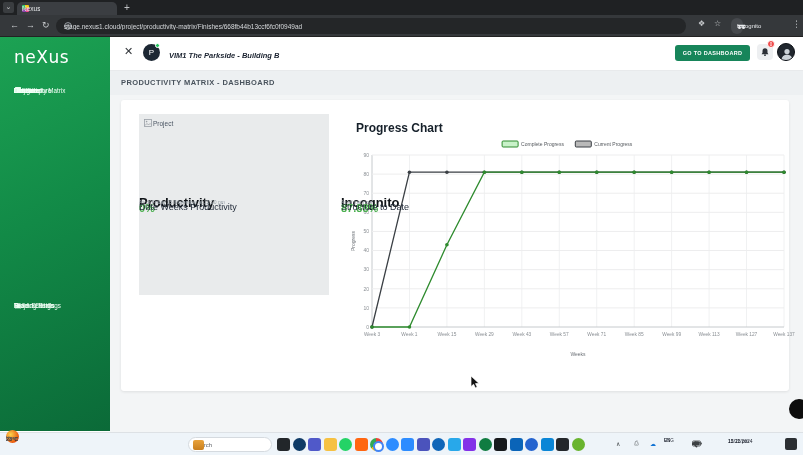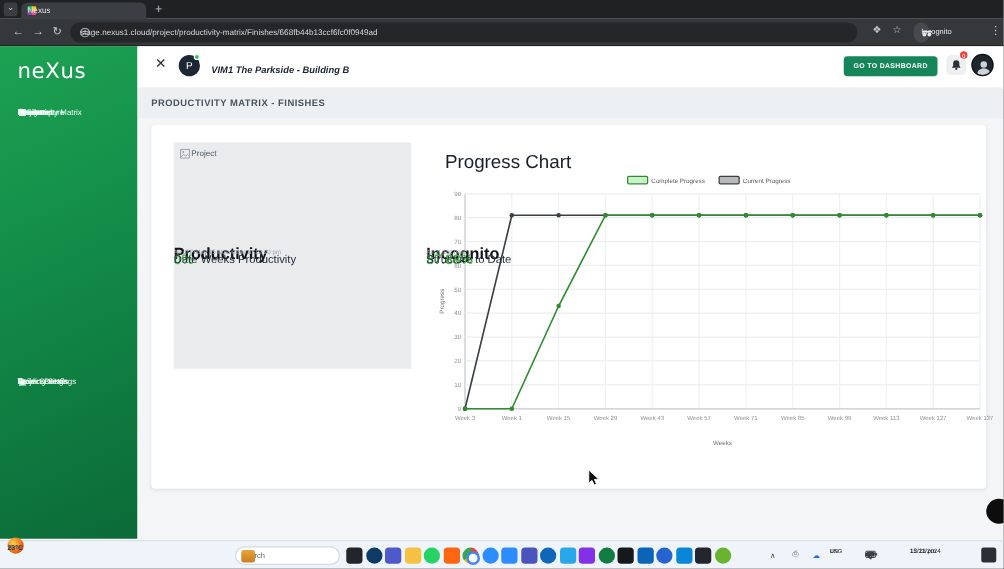--- a/index.html
+++ b/index.html
@@ -77,21 +77,21 @@
   .imgalt{left:14px;top:6px;font-size:6.5px;color:#4b5563;}
 
   .statblock{width:210px;}
   .stat-title{position:static;display:block;font-size:13px;font-weight:bold;color:#101418;line-height:1;}
   .stat-value{position:static;display:block;font-size:11px;font-weight:bold;color:#4caf50;margin-top:7px;line-height:1;}
   .stat-sub{position:static;display:block;font-size:9px;color:#1f2937;margin-top:7px;line-height:1;}
   .stat-asof{position:static;display:block;font-size:5px;color:#9aa3ab;margin-top:4px;line-height:1;}
   #prod-block{left:18px;top:96px;z-index:4;}
   #comp-block{left:220px;top:96px;z-index:6;}
 
-  .chart-title{left:235px;top:21px;font-size:15px;font-weight:normal;color:#16202a;z-index:3;}
+  .chart-title{left:235px;top:21px;font-size:12px;font-weight:bold;color:#16202a;z-index:3;}
   #chart{left:227px;top:37px;width:452px;height:226px;z-index:2;}
 
   .cursor{left:470px;top:376px;z-index:9;}
   .fab{left:789px;top:399px;width:20px;height:20px;border-radius:50%;background:#0d0d0d;z-index:9;}
 
   
   .taskbar{left:0;top:432px;width:803px;height:23px;background:#eef4f9;border-top:1px solid #dde1e5;}
   .weather{left:6px;top:3px;display:flex;align-items:center;gap:4px;}
   .weather *{position:static;}
   .wicon{width:13px;height:13px;border-radius:50%;background:radial-gradient(circle at 35% 35%,#fcd34d,#ea580c 70%,#b91c1c);}
@@ -235,21 +235,21 @@
   </div>
   <div class="bellbadge">0</div>
   <div class="uavatar">
     <svg width="14" height="14" viewBox="0 0 14 14">
       <circle cx="7" cy="4.5" r="2.6" fill="#cbd2d8"></circle>
       <path d="M1.5 13a5.5 5.5 0 0 1 11 0z" fill="#cbd2d8"></path>
     </svg>
   </div>
 
   <div class="pageband"></div>
-  <div class="pagehead">PRODUCTIVITY MATRIX - FINISHES</div>
+  <div class="pagehead">PRODUCTIVITY MATRIX - DASHBOARD</div>
 
   <div class="content">
     <div class="card">
       <div class="imgph">
         <svg class="brk" width="8" height="8" viewBox="0 0 8 8">
           <rect x=".5" y=".5" width="7" height="7" fill="none" stroke="#9aa0a6" stroke-width=".8"></rect>
           <circle cx="2.6" cy="2.6" r=".8" fill="#9aa0a6"></circle>
           <path d="M1 6.5 3 4.5 4.5 6 6 4.5 7 5.5" fill="none" stroke="#9aa0a6" stroke-width=".8"></path>
         </svg>
         <span class="imgalt">Project</span>

